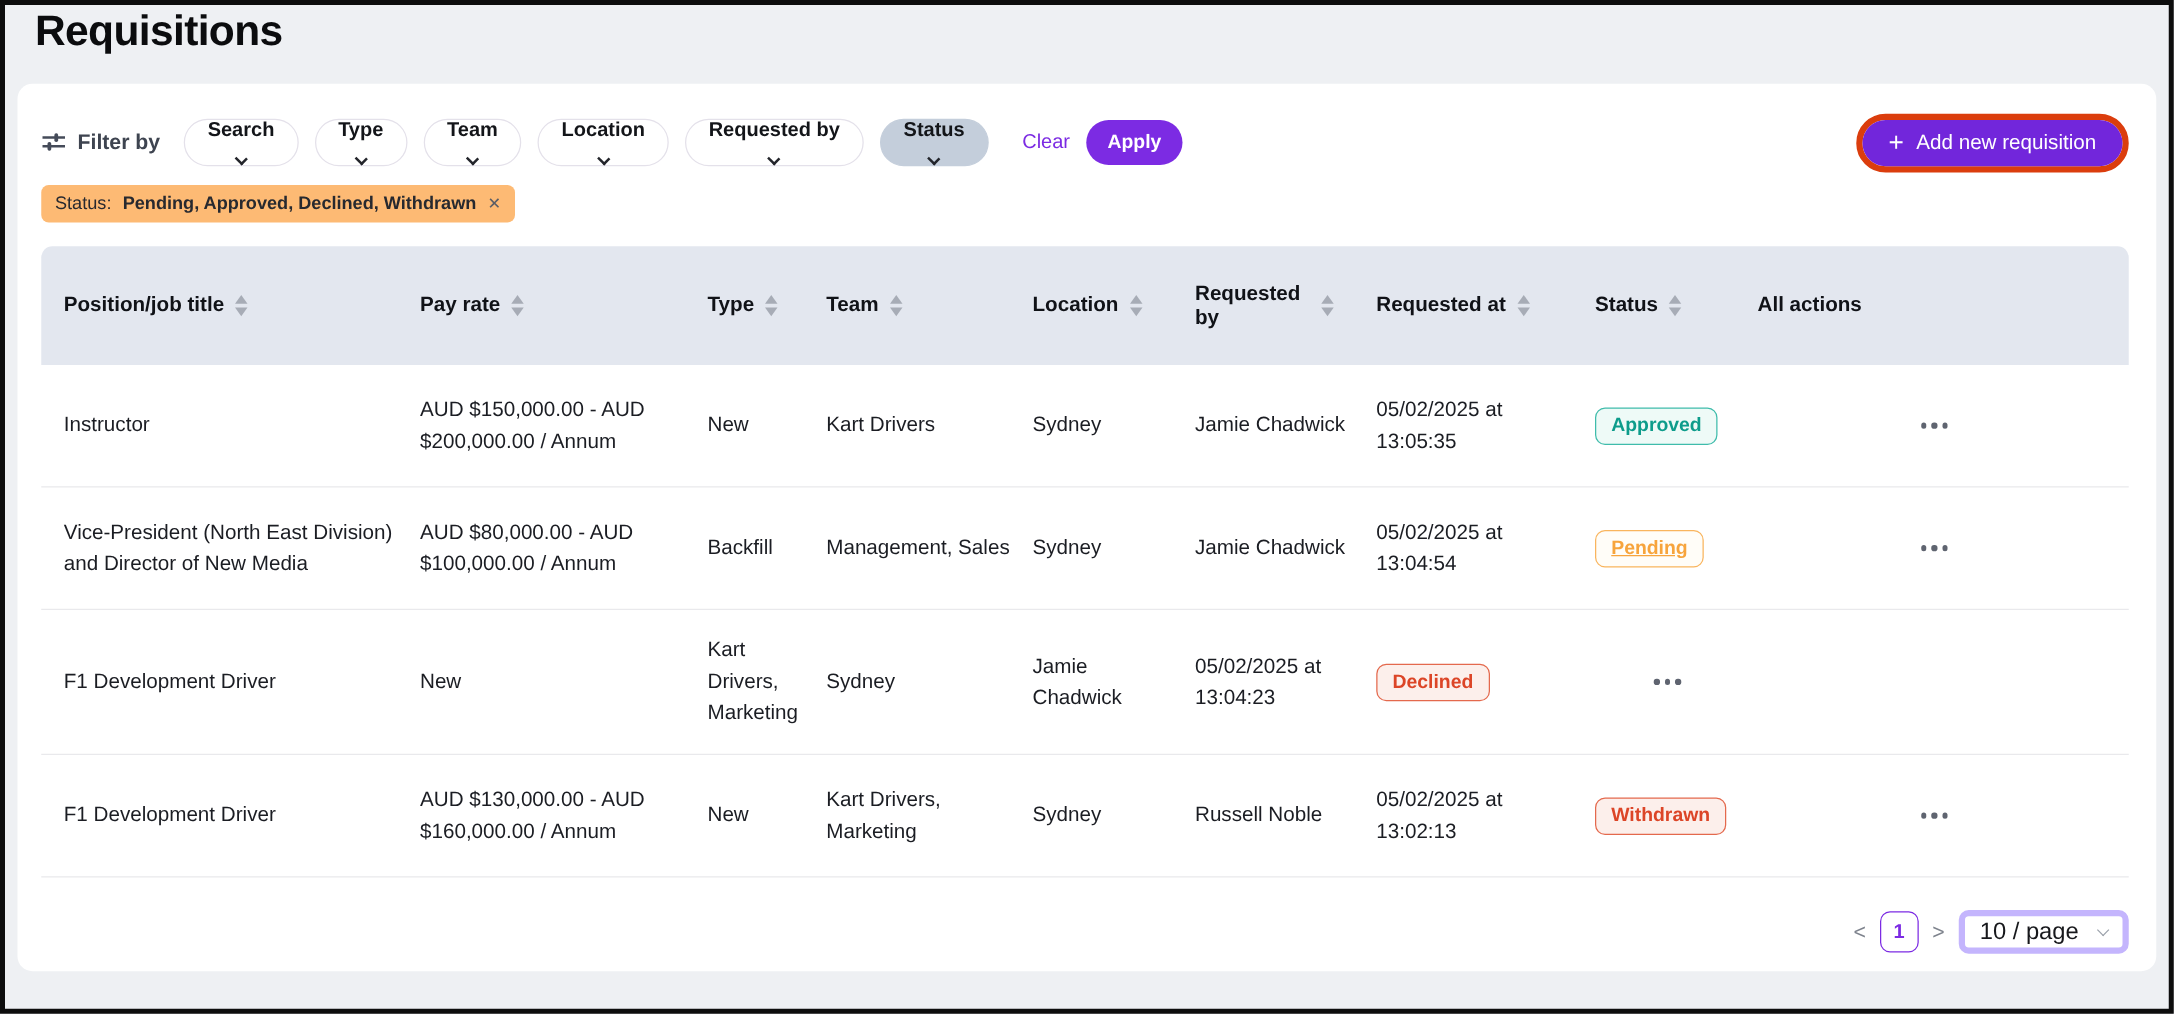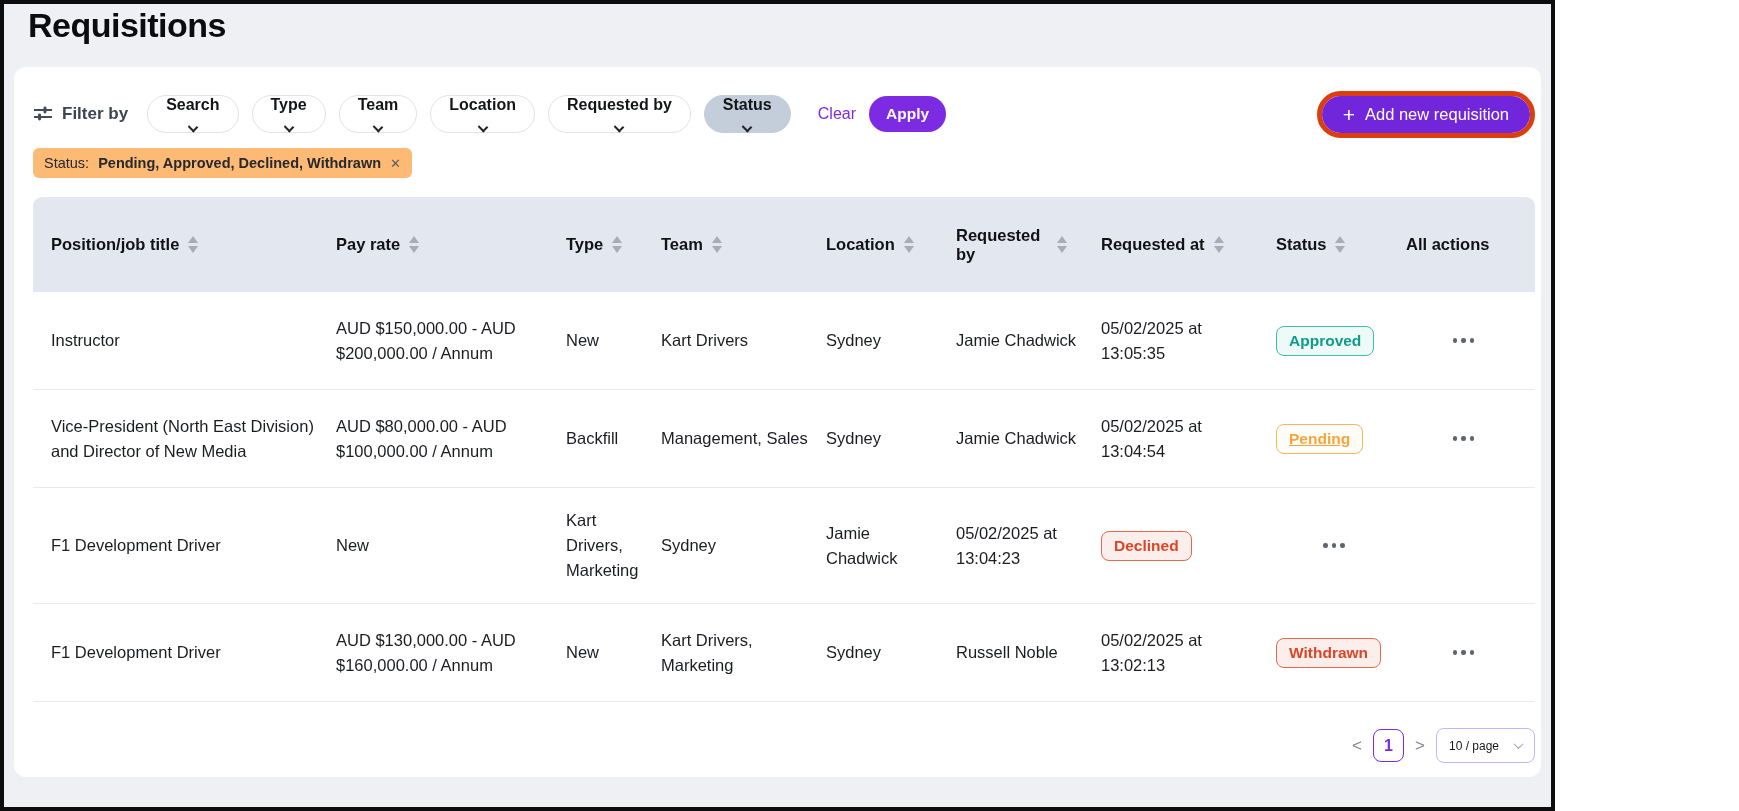--- a/index.html
+++ b/index.html
@@ -1,27 +1,27 @@
 <!DOCTYPE html>
 <html><head>
 <meta charset="utf-8">
 <title>Requisitions</title>
 <style>
   * { margin:0; padding:0; box-sizing:border-box; }
   html,body { width:1739px; height:811px; }
   body { font-family:"Liberation Sans","DejaVu Sans",sans-serif; background:#fff; }
 
-  .screen { position:relative; width:1555px; height:811px; background:#eef0f3;
+  .screen { position:relative; width:1739px; height:811px; background:#eef0f3;
             border:4px solid #0d0d0d; overflow:hidden; }
 
   .page-title { position:absolute; left:24px; top:2px; font-size:34px; font-weight:800;
                 color:#0b0c0e; letter-spacing:-0.5px; }
 
   .card { position:absolute; left:10px; top:63px; right:10px; height:710px;
-          background:#ffffff; border-radius:12px; padding:28px 6px 0 19px; }
+          background:#ffffff; border-radius:12px; padding:28px 22px 0 19px; }
 
   
   .toolbar { display:flex; align-items:center; gap:13px; height:38px; }
   .filter-by { display:flex; align-items:center; gap:9px; font-size:17px; font-weight:700;
                color:#3e4450; margin-right:6px; }
   .fbtn { display:inline-flex; align-items:center; gap:11px; background:#fff;
           border:1px solid #e4e1ea; border-radius:20px; height:38px; padding:0 18px;
           font-size:16px; font-weight:700; color:#131519; cursor:pointer;
           font-family:inherit;flex-direction:column; }
   .fbtn.active { background:#c4cedb; border-color:#c4cedb; }
@@ -64,22 +64,22 @@
   .td-actions { display:flex; justify-content:center; }
   .dots-btn { display:inline-flex; gap:4px; align-items:center; background:none; border:none;
               cursor:pointer; padding:6px; }
   .dots-btn i { width:4.5px; height:4.5px; border-radius:50%; background:#5f6470; }
 
   
   .pager { display:flex; justify-content:flex-end; align-items:center; gap:11px; margin-top:26px; }
   .pg-arrow { background:none; border:none; color:#7e838d; font-size:17px; cursor:pointer; font-family:inherit; }
   .pg-current { width:31px; height:33px; border:1.5px solid #7c2be3; border-radius:8px; color:#7c2be3;
                 font-size:16px; font-weight:700; background:#fff; cursor:pointer; font-family:inherit; }
-  .pg-size { display:inline-flex; align-items:center; gap:16px; border:1px solid #c4b5fd; border-radius:8px;
-             height:35px; padding:0 12px; font-size:12px; color:#17181c; background:#fff; cursor:pointer;
+  .pg-size { display:inline-flex; align-items:center; gap:16px; border:5px solid #c4b5fd; border-radius:8px;
+             height:35px; padding:0 12px; font-size:19px; color:#17181c; background:#fff; cursor:pointer;
              font-family:inherit; }
   .chev-sm { width:7px; height:7px; border-right:1.7px solid #9aa0aa; border-bottom:1.7px solid #9aa0aa;
              transform:rotate(45deg) translate(-1px,-1px); }
 </style>
 </head>
 <body>
 
 <div class="screen">
 
   <h1 class="page-title">Requisitions</h1>

